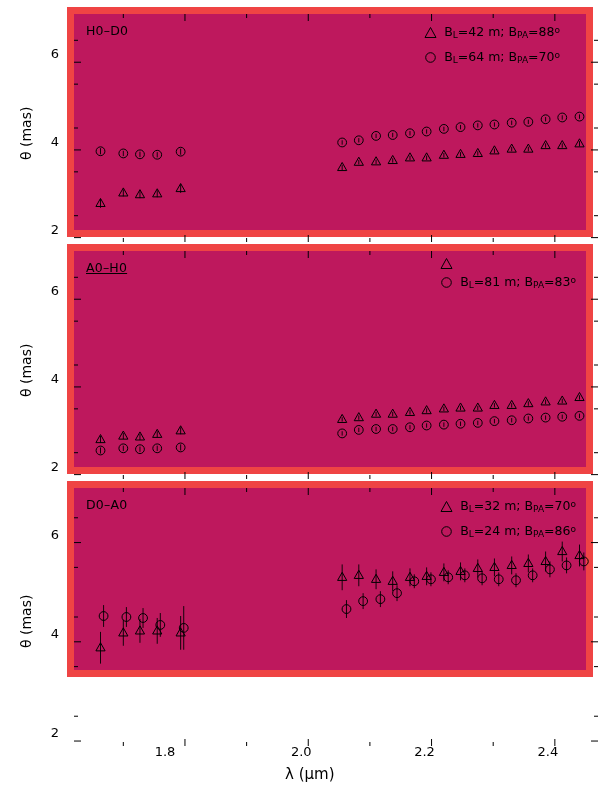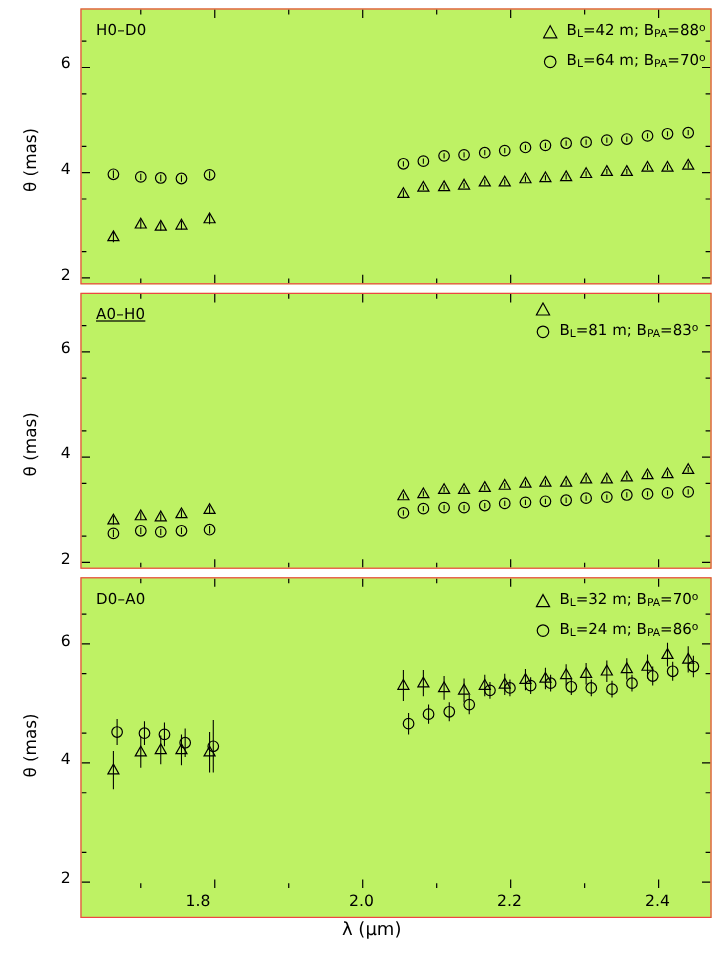--- a/index.html
+++ b/index.html
@@ -1,38 +1,38 @@
 <!DOCTYPE html>
 <html><head>
 <meta charset="utf-8">
 <style>
   html,body{margin:0;padding:0;background:#ffffff;}
   body{width:603px;height:799px;font-family:"DejaVu Sans",sans-serif;color:#000;}
   #root{position:relative;width:603px;height:799px;}
-  .panel{position:absolute;border:1px solid #ef4444;background:#bef264;box-sizing:border-box;}
+  .panel{position:absolute;border:7px solid #ef4444;background:#be185d;box-sizing:border-box;}
   .plotarea{position:absolute;left:0;top:0;right:0;bottom:0;}
   svg{display:block;}
   .panel-label{position:absolute;font-size:12.5px;letter-spacing:0.2px;}
   .legend{position:absolute;font-size:12.5px;line-height:20px;}
   .legend-row{display:flex;align-items:center;gap:6px;white-space:nowrap;}
   .legend-sym{width:16px;display:flex;justify-content:center;align-items:center;}
   .sub{font-size:9px;vertical-align:-2px;}
   .sup{font-size:9px;vertical-align:3px;}
   .ylabel{position:absolute;font-size:14px;transform:rotate(-90deg);transform-origin:left top;white-space:nowrap;}
   .xlabel{position:absolute;font-size:15px;white-space:nowrap;}
   .ticklabel{position:absolute;font-size:13px;white-space:nowrap;}
 </style>
 </head>
 <body>
 
 <div id="root">
 
   <div class="panel" style="left:67px;top:7px;width:526px;height:230px;">
     <div class="panel-label" style="left:12px;top:9px;">H0–D0</div>
-    <div class="legend" style="right:4px;top:6px;">
+    <div class="legend" style="right:26px;top:6px;">
       <div class="legend-row">
         <span class="legend-sym">
           <svg width="13" height="13" viewBox="0 0 13 13">
               <polygon points="6.5,1.5 12,11.5 1,11.5" fill="none" stroke="#000" stroke-width="1"></polygon>
             </svg>
         </span>
         <span>B<span class="sub">L</span>=<span>42</span> m; B<span class="sub">PA</span>=<span>88</span><span class="sup">o</span></span>
       </div>
       <div class="legend-row">
         <span class="legend-sym">
@@ -289,21 +289,21 @@
         <line x1="471.5999999999998" y1="168.8076923076923" x2="471.5999999999998" y2="164.4230769230769" stroke="#000" stroke-width="0.9"></line>
         <circle cx="471.5999999999998" cy="166.6153846153846" r="4.4" fill="none" stroke="#000" stroke-width="1"></circle>
         <line x1="488.2447058823528" y1="167.93076923076922" x2="488.2447058823528" y2="163.54615384615386" stroke="#000" stroke-width="0.9"></line>
         <circle cx="488.2447058823528" cy="165.73846153846154" r="4.4" fill="none" stroke="#000" stroke-width="1"></circle>
         <line x1="505.505882352941" y1="167.05384615384614" x2="505.505882352941" y2="162.66923076923078" stroke="#000" stroke-width="0.9"></line>
         <circle cx="505.505882352941" cy="164.86153846153846" r="4.4" fill="none" stroke="#000" stroke-width="1"></circle>
       </svg>
   </div>
   <div class="ylabel" style="left:18px;top:397px;">θ (mas)</div>
 
-  <div class="panel" style="left:67px;top:481px;width:526px;height:284px;text-decoration:underline;">
+  <div class="panel" style="left:67px;top:481px;width:526px;height:196px;text-decoration:underline;">
     <div class="panel-label" style="left:12px;top:9px;">D0–A0</div>
     <div class="legend" style="right:10px;top:6px;">
       <div class="legend-row">
         <span class="legend-sym">
           <svg width="13" height="13" viewBox="0 0 13 13">
               <polygon points="6.5,1.5 12,11.5 1,11.5" fill="none" stroke="#000" stroke-width="1"></polygon>
             </svg>
         </span>
         <span>B<span class="sub">L</span>=<span>32</span> m; B<span class="sub">PA</span>=<span>70</span><span class="sup">o</span></span>
       </div>

